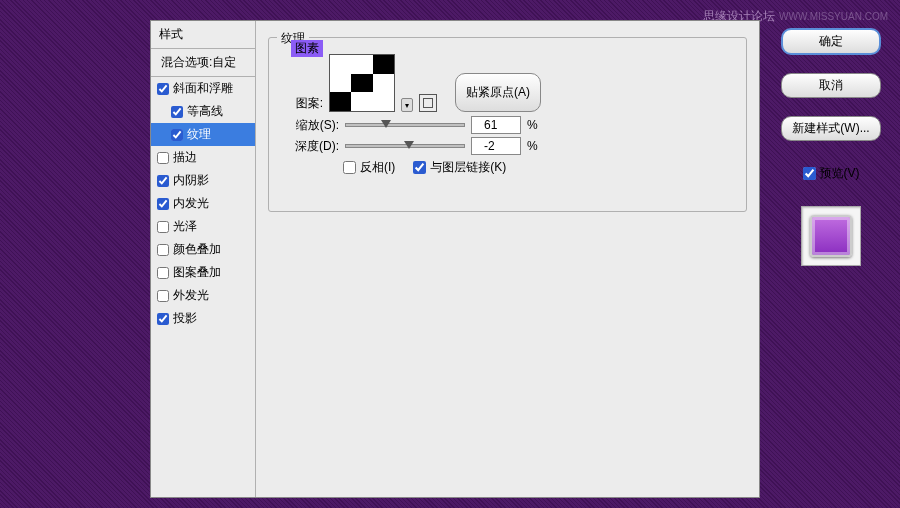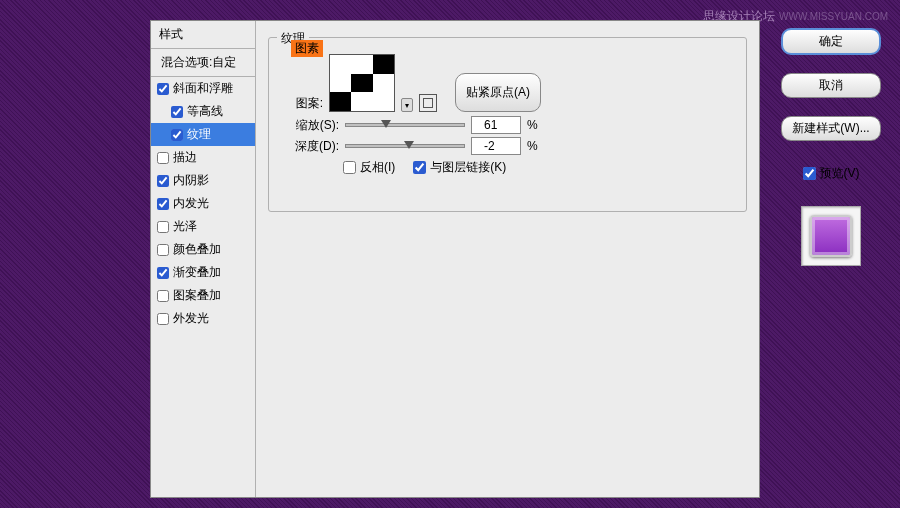--- a/index.html
+++ b/index.html
@@ -11,21 +11,21 @@
 .side-header { padding: 5px 8px; border-bottom: 1px solid #b0b0b0; background: #ececec; }
 .side-blend { padding: 5px 10px; border-bottom: 1px solid #b0b0b0; }
 .effect-item { padding: 3px 6px; display: flex; align-items: center; gap: 4px; cursor: default; }
 .effect-item.selected { background: #3b7de0; color: #fff; }
 .effect-item.sub { padding-left: 20px; }
 .effect-item input[type=checkbox] { width: 12px; height: 12px; }
 .main { flex: 1; position: relative; padding: 8px 12px; }
 .group { border: 1px solid #b0b0b0; border-radius: 3px; margin-top: 8px; padding: 10px 14px 14px; position: relative; }
 .group-title { position: absolute; top: -8px; left: 8px; background: #ececec; padding: 0 4px; }
 .subgroup { border: 1px solid #b0b0b0; margin: 6px 0 10px; padding: 10px; position: relative; }
-.subgroup-title { position: absolute; top: -8px; left: 8px; background: #f97316; padding: 0 4px; }
+.subgroup-title { position: absolute; top: -8px; left: 8px; background: #8b5cf6; padding: 0 4px; }
 .pattern-row { display: flex; align-items: flex-end; gap: 6px; margin-bottom: 4px; }
 .pattern-swatch { width: 66px; height: 58px; border: 1px solid #555; background: #fff; display: grid; grid-template-columns: repeat(3,1fr); grid-template-rows: repeat(3,1fr); }
 .pattern-swatch div { background:#fff; }
 .pattern-swatch .bk { background:#000; }
 .arrow-btn { width: 12px; height: 14px; border: 1px solid #888; background: #ddd; border-radius: 2px; font-size: 8px; display: flex; align-items: center; justify-content: center; }
 .new-preset { width: 18px; height: 18px; border: 1px solid #555; display: flex; align-items: center; justify-content: center; }
 .new-preset-inner { width: 10px; height: 10px; border: 1px solid #555; }
 .pill-btn { border: 1px solid #888; background: linear-gradient(#fefefe,#ddd); border-radius: 10px; padding: 10px 10px; cursor: default; }
 .slider-row { display: flex; align-items: center; gap: 6px; margin: 3px 0; }
 .slider-label { width: 56px; text-align: right; }
@@ -79,30 +79,30 @@
         </div>
         <div class="effect-item">
           <input type="checkbox" style="">
           <span>光泽</span>
         </div>
         <div class="effect-item">
           <input type="checkbox" style="">
           <span>颜色叠加</span>
         </div>
         <div class="effect-item">
-          <input type="checkbox" checked="" style="">
-          <span>渐变叠加</span>
-        </div>
-        <div class="effect-item">
           <input type="checkbox" style="">
           <span>图案叠加</span>
         </div>
         <div class="effect-item">
           <input type="checkbox" style="">
           <span>外发光</span>
+        </div>
+        <div class="effect-item">
+          <input type="checkbox" checked="" style="">
+          <span>投影</span>
         </div>
       </div>
   </div>
 
   <div class="main">
     <div class="group" style="height: 175px;">
       <div class="group-title">纹理</div>
       <div class="subgroup" style="border: none; padding: 0;">
         <div class="subgroup-title" style="top:-14px;">图素</div>
 

